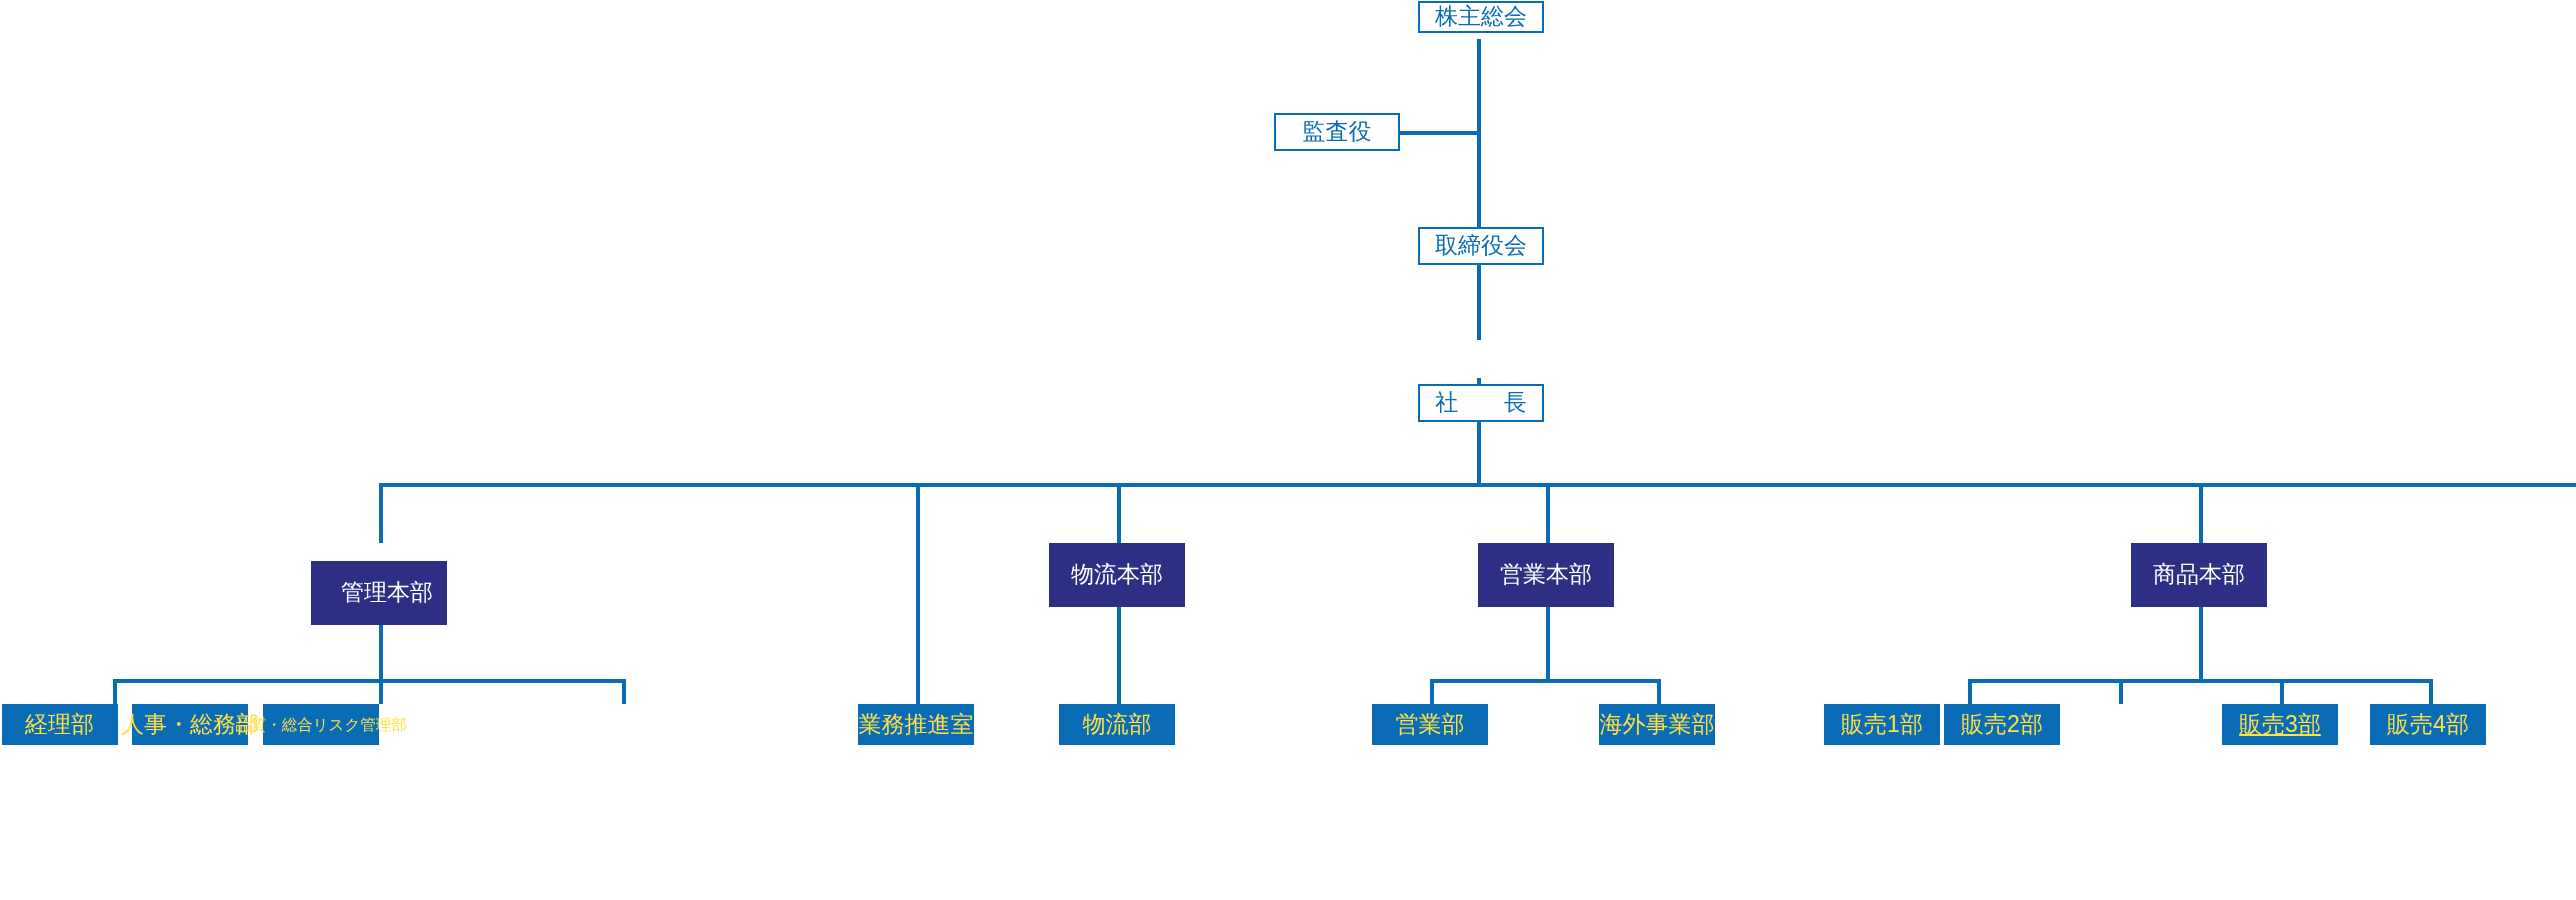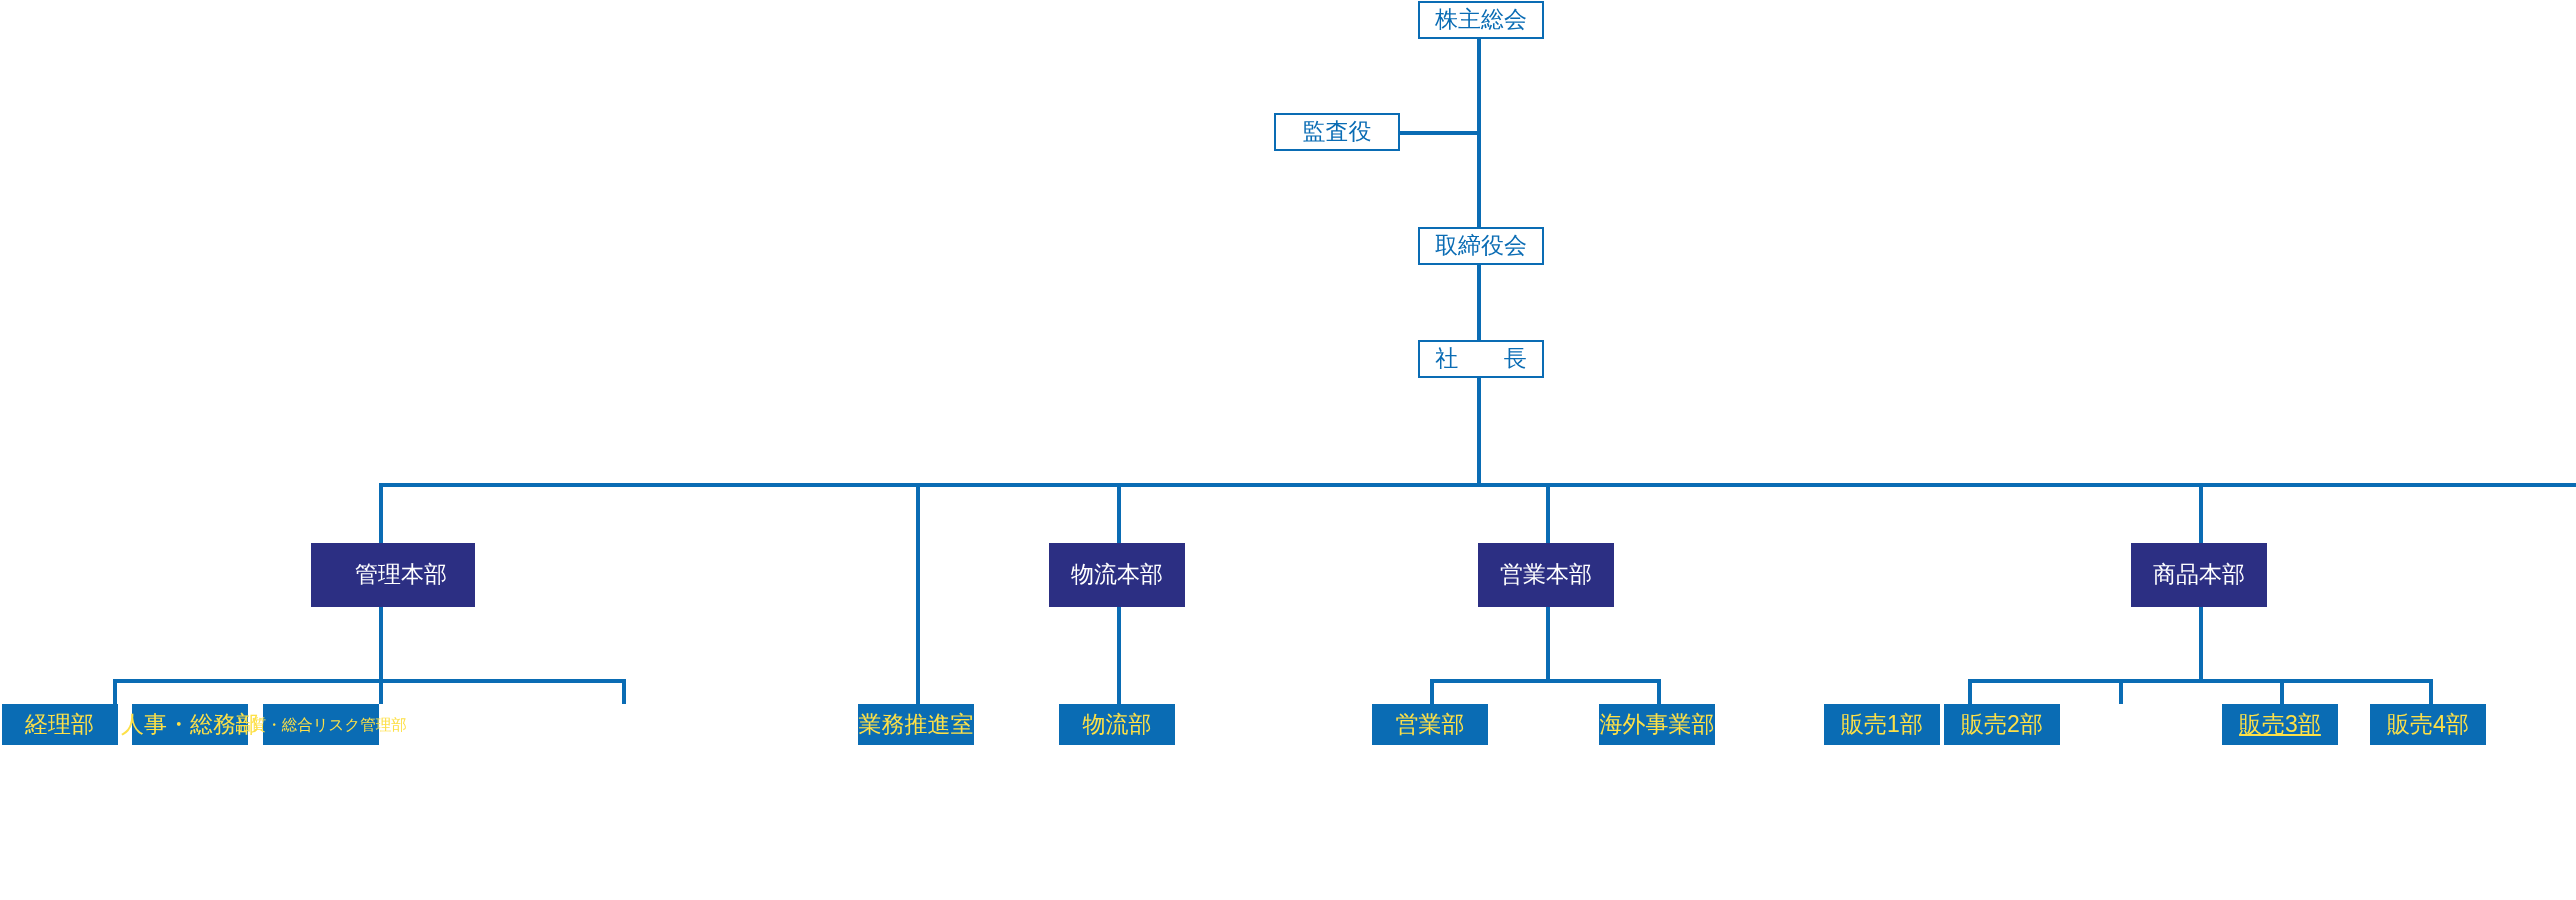--- a/index.html
+++ b/index.html
@@ -53,21 +53,21 @@
   }
   
   .node.department {
     background: #0A6CB4;
     color: #fde047;
     font-size: 23px;
     font-weight: 400;
     border: none;
   }
   .node.small-text { font-size: 15.5px; }
-  .node.wide-space { letter-spacing: 11.3px; text-indent: 11.3px; }
+  .node.wide-space { letter-spacing: 11.3px; text-indent: 11.3px; margin-top: 44px; }
 </style>
 </head>
 <body>
 
 <div id="chart-root">
 
   <div class="line-v" style="left:1477px; top:39px; height:188px;"></div>
 
   <div class="line-h" style="left:1397px; top:131px; width:82px;"></div>
 
@@ -96,29 +96,29 @@
   <div class="line-v" style="left:1430px; top:679px; height:25px;"></div>
   <div class="line-v" style="left:1657px; top:679px; height:25px;"></div>
 
   <div class="line-v" style="left:2199px; top:607px; height:74px;"></div>
   <div class="line-h" style="left:1968px; top:679px; width:464px;"></div>
   <div class="line-v" style="left:1968px; top:679px; height:25px;"></div>
   <div class="line-v" style="left:2119px; top:679px; height:25px;"></div>
   <div class="line-v" style="left:2280px; top:679px; height:25px;"></div>
   <div class="line-v" style="left:2429px; top:679px; height:25px;"></div>
 
-  <div class="node outline" style="left:1418px; top:1px; width:126px; height:38px;">株主総会</div>
+  <div class="node outline" style="left:1418px; top:1px; width:126px; height:32px;">株主総会</div>
 
   <div class="node outline" style="left:1274px; top:113px; width:126px; height:38px;">監査役</div>
 
   <div class="node outline" style="left:1418px; top:227px; width:126px; height:38px;">取締役会</div>
 
   <div class="node outline wide-space" style="left:1418px; top:340px; width:126px; height:38px;">社　長</div>
 
-  <div class="node division" style="left:311px; top:543px; width:164px; height:64px;padding-left:16px;">管理本部</div>
+  <div class="node division" style="left:311px; top:561px; width:136px; height:64px;padding-left:16px;">管理本部</div>
 
   <div class="node division" style="left:1049px; top:543px; width:136px; height:64px;">物流本部</div>
 
   <div class="node division" style="left:1478px; top:543px; width:136px; height:64px;">営業本部</div>
 
   <div class="node division" style="left:2131px; top:543px; width:136px; height:64px;">商品本部</div>
 
   <div class="node department" style="left:1.5px; top:704px; width:116px; height:41px;">経理部</div>
 
   <div class="node department" style="left:132px; top:704px; width:116px; height:41px;">人事・総務部</div>

